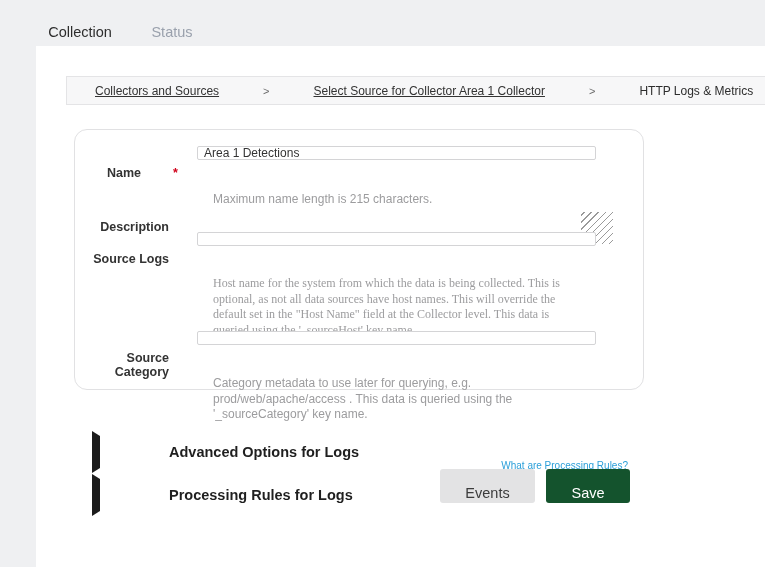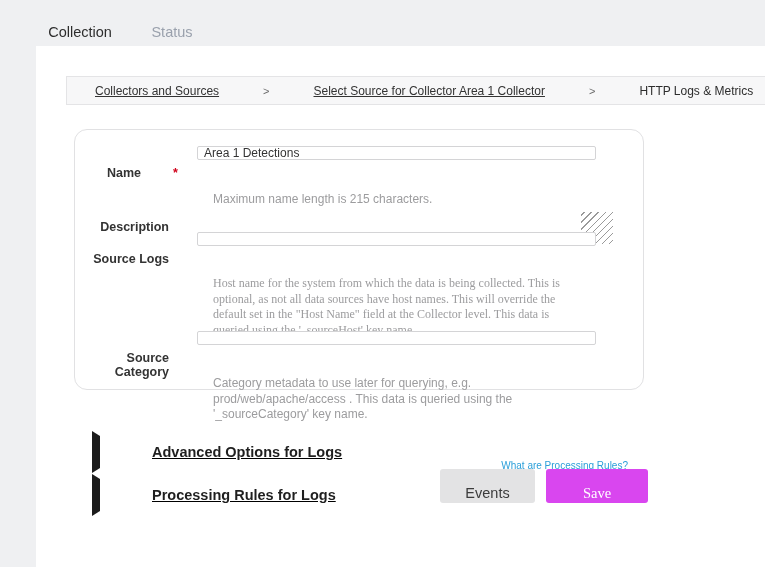--- a/index.html
+++ b/index.html
@@ -96,23 +96,22 @@
   .r-host-label  { top: 106px; }
   .r-host-input  { top: 102px; }
   .r-host-help   { top: 130px; font-family: Liberation Serif, serif; }
   .r-cat-label   { top: 205px; }
   .r-cat-input   { top: 201px; }
   .r-cat-help    { top: 230px; }
 
   
   .section-row {
     position: absolute; left: 40px;
-    display: flex; align-items: center; gap: 4px;
+    display: flex; align-items: center; gap: 21px;
     cursor: pointer;
-    text-decoration: underline;
   }
   .sec-adv  { top: 366px; }
   .sec-proc { top: 409px; text-align: center; }
   .tri {
     width: 0; height: 0;
     border-top: 5px solid transparent;
     border-bottom: 5px solid transparent;
     border-left: 8px solid #1c1c1c;
   }
   .section-title { font-size: 14.5px; font-weight: bold; color: #1f1f1f; }
@@ -124,21 +123,21 @@
   }
 
   
   .btn {
     position: absolute; top: 423px; height: 34px;
     border: none; border-radius: 3px;
     font-family: "Liberation Sans", sans-serif;
     font-size: 14.5px; cursor: pointer;
   }
   .btn-cancel { left: 404px; width: 95px; background: #e3e3e4; color: #3c3c3c; }
-  .btn-save   { left: 510px; width: 102px; background: #d946ef; color: #ffffff; font-family: Liberation Serif, serif; }
+  .btn-save   { left: 510px; width: 84px; background: #14532d; color: #ffffff; }
 </style>
 </head>
 <body>
 
 <div class="tabbar">
   <div class="tab tab-active">Collection</div>
   <div class="tab tab-inactive">Status</div>
 </div>
 
 <div class="main">

